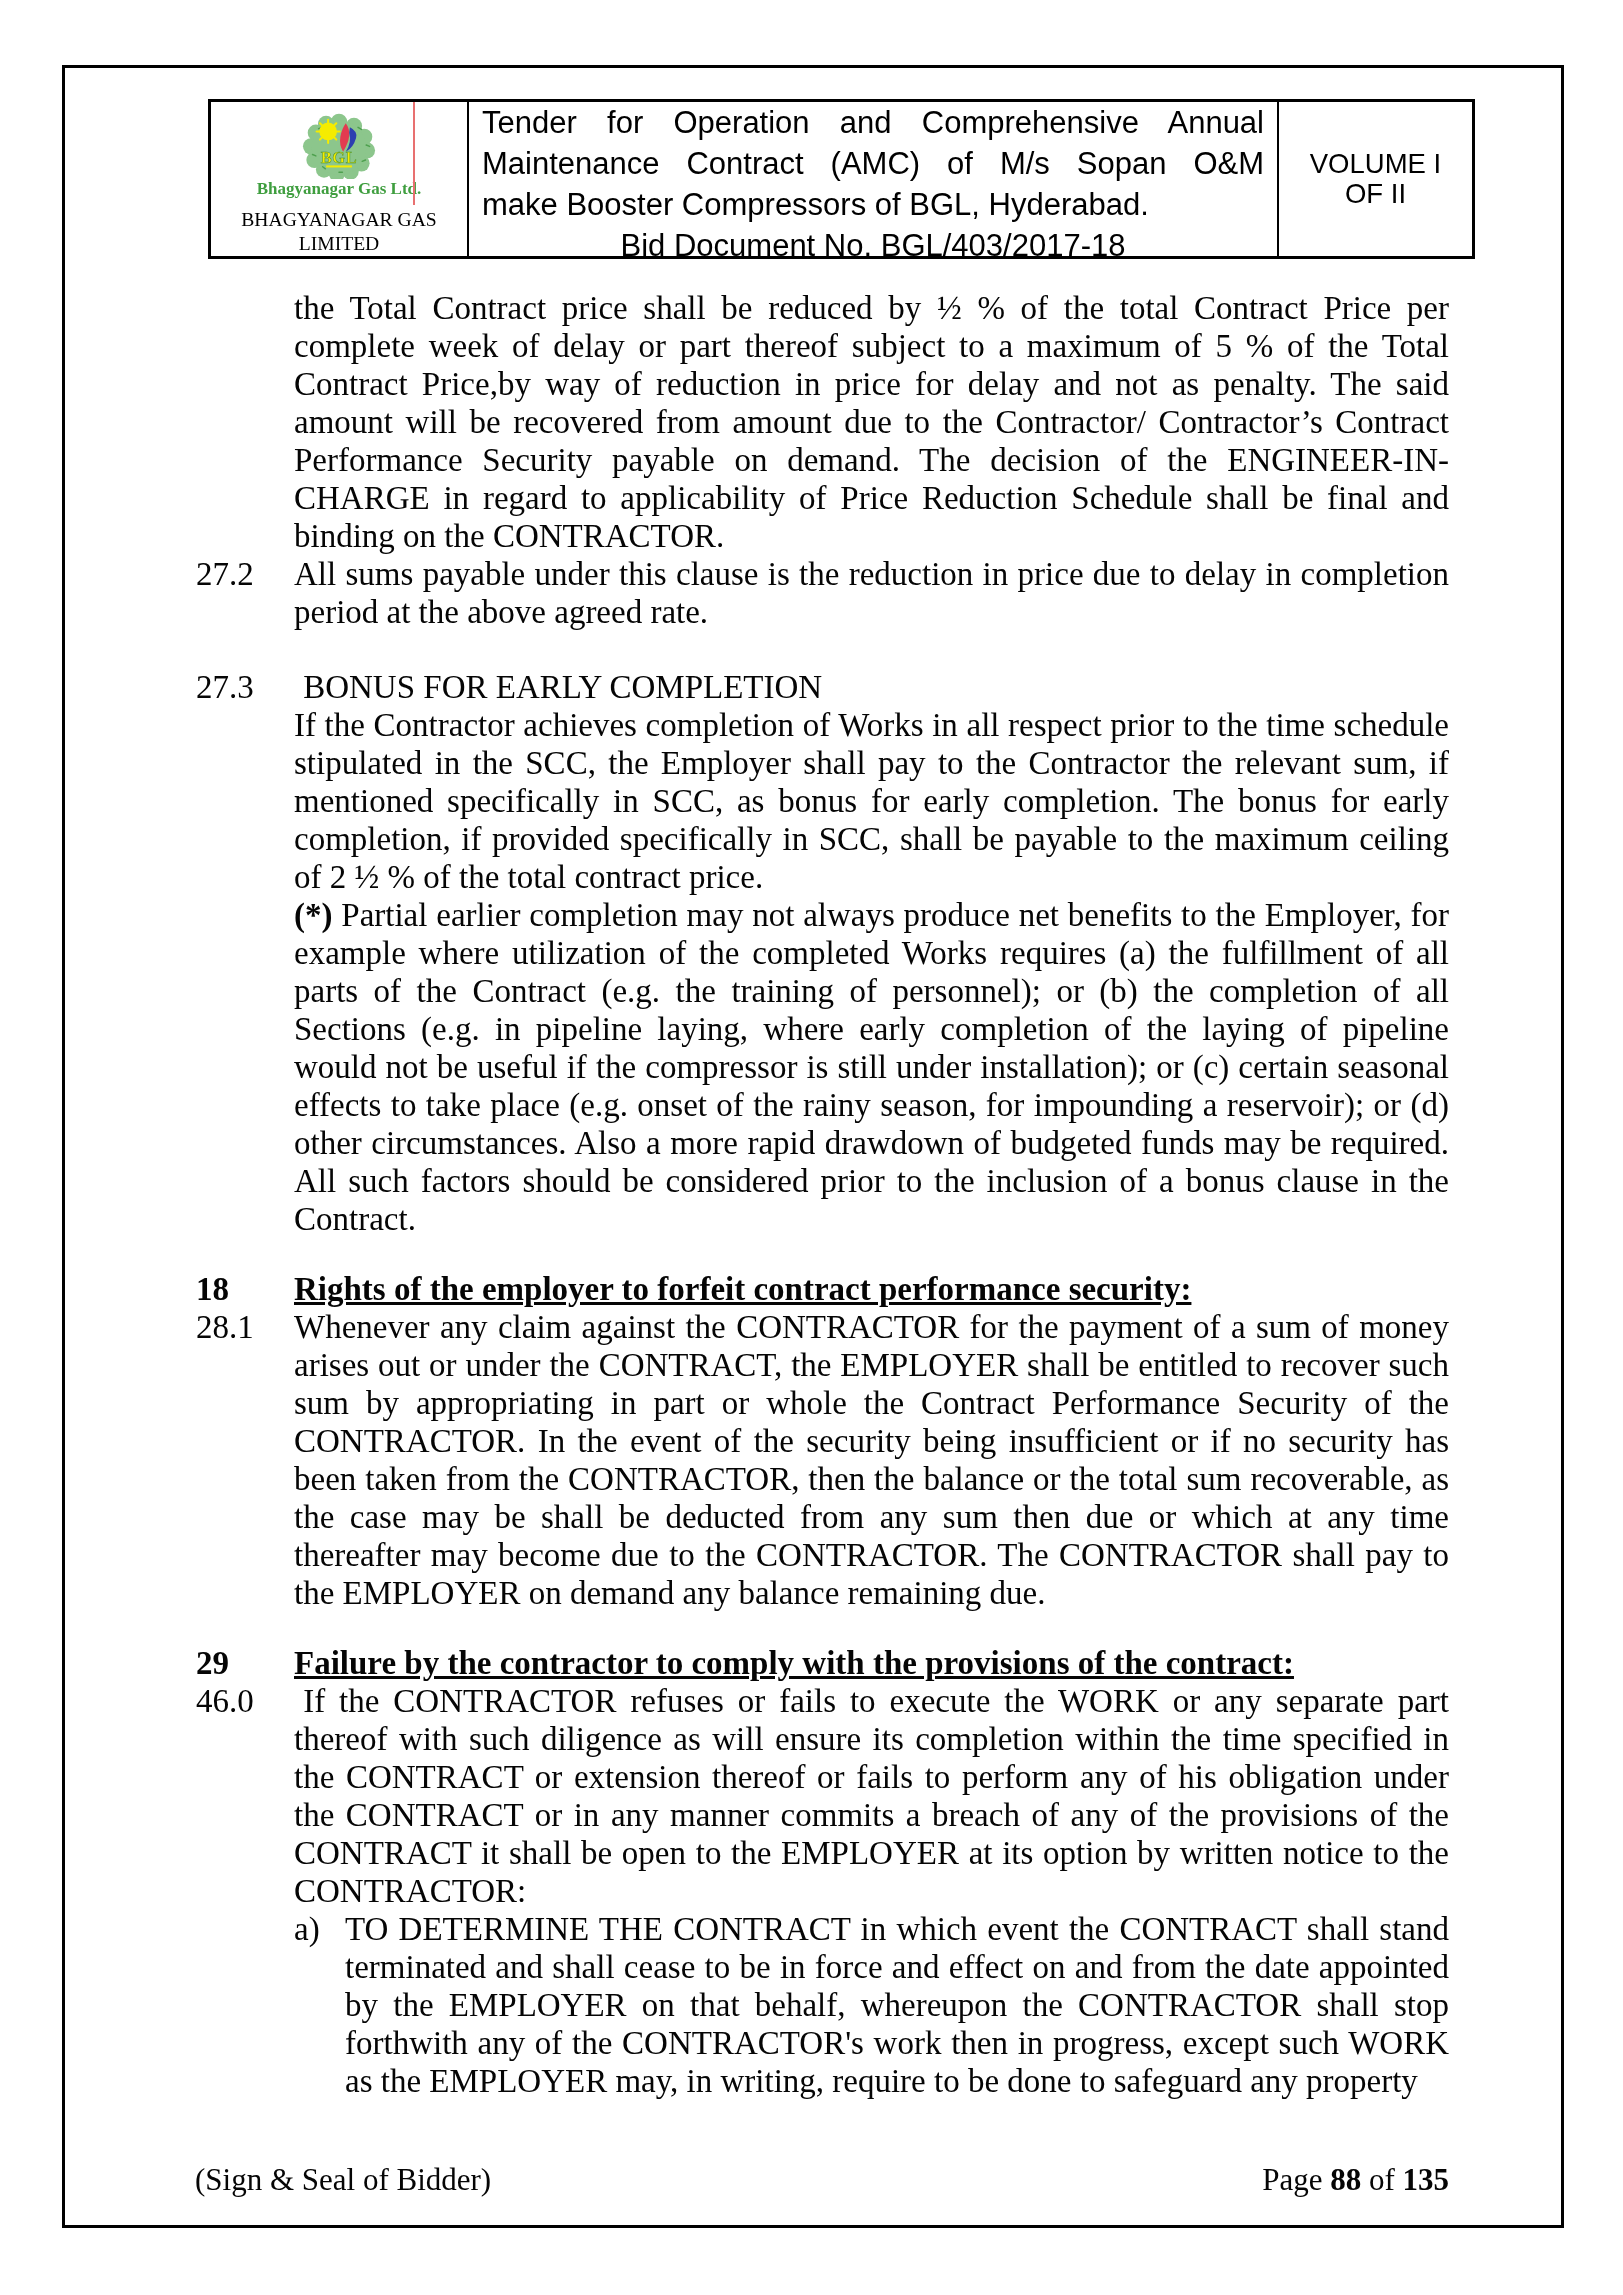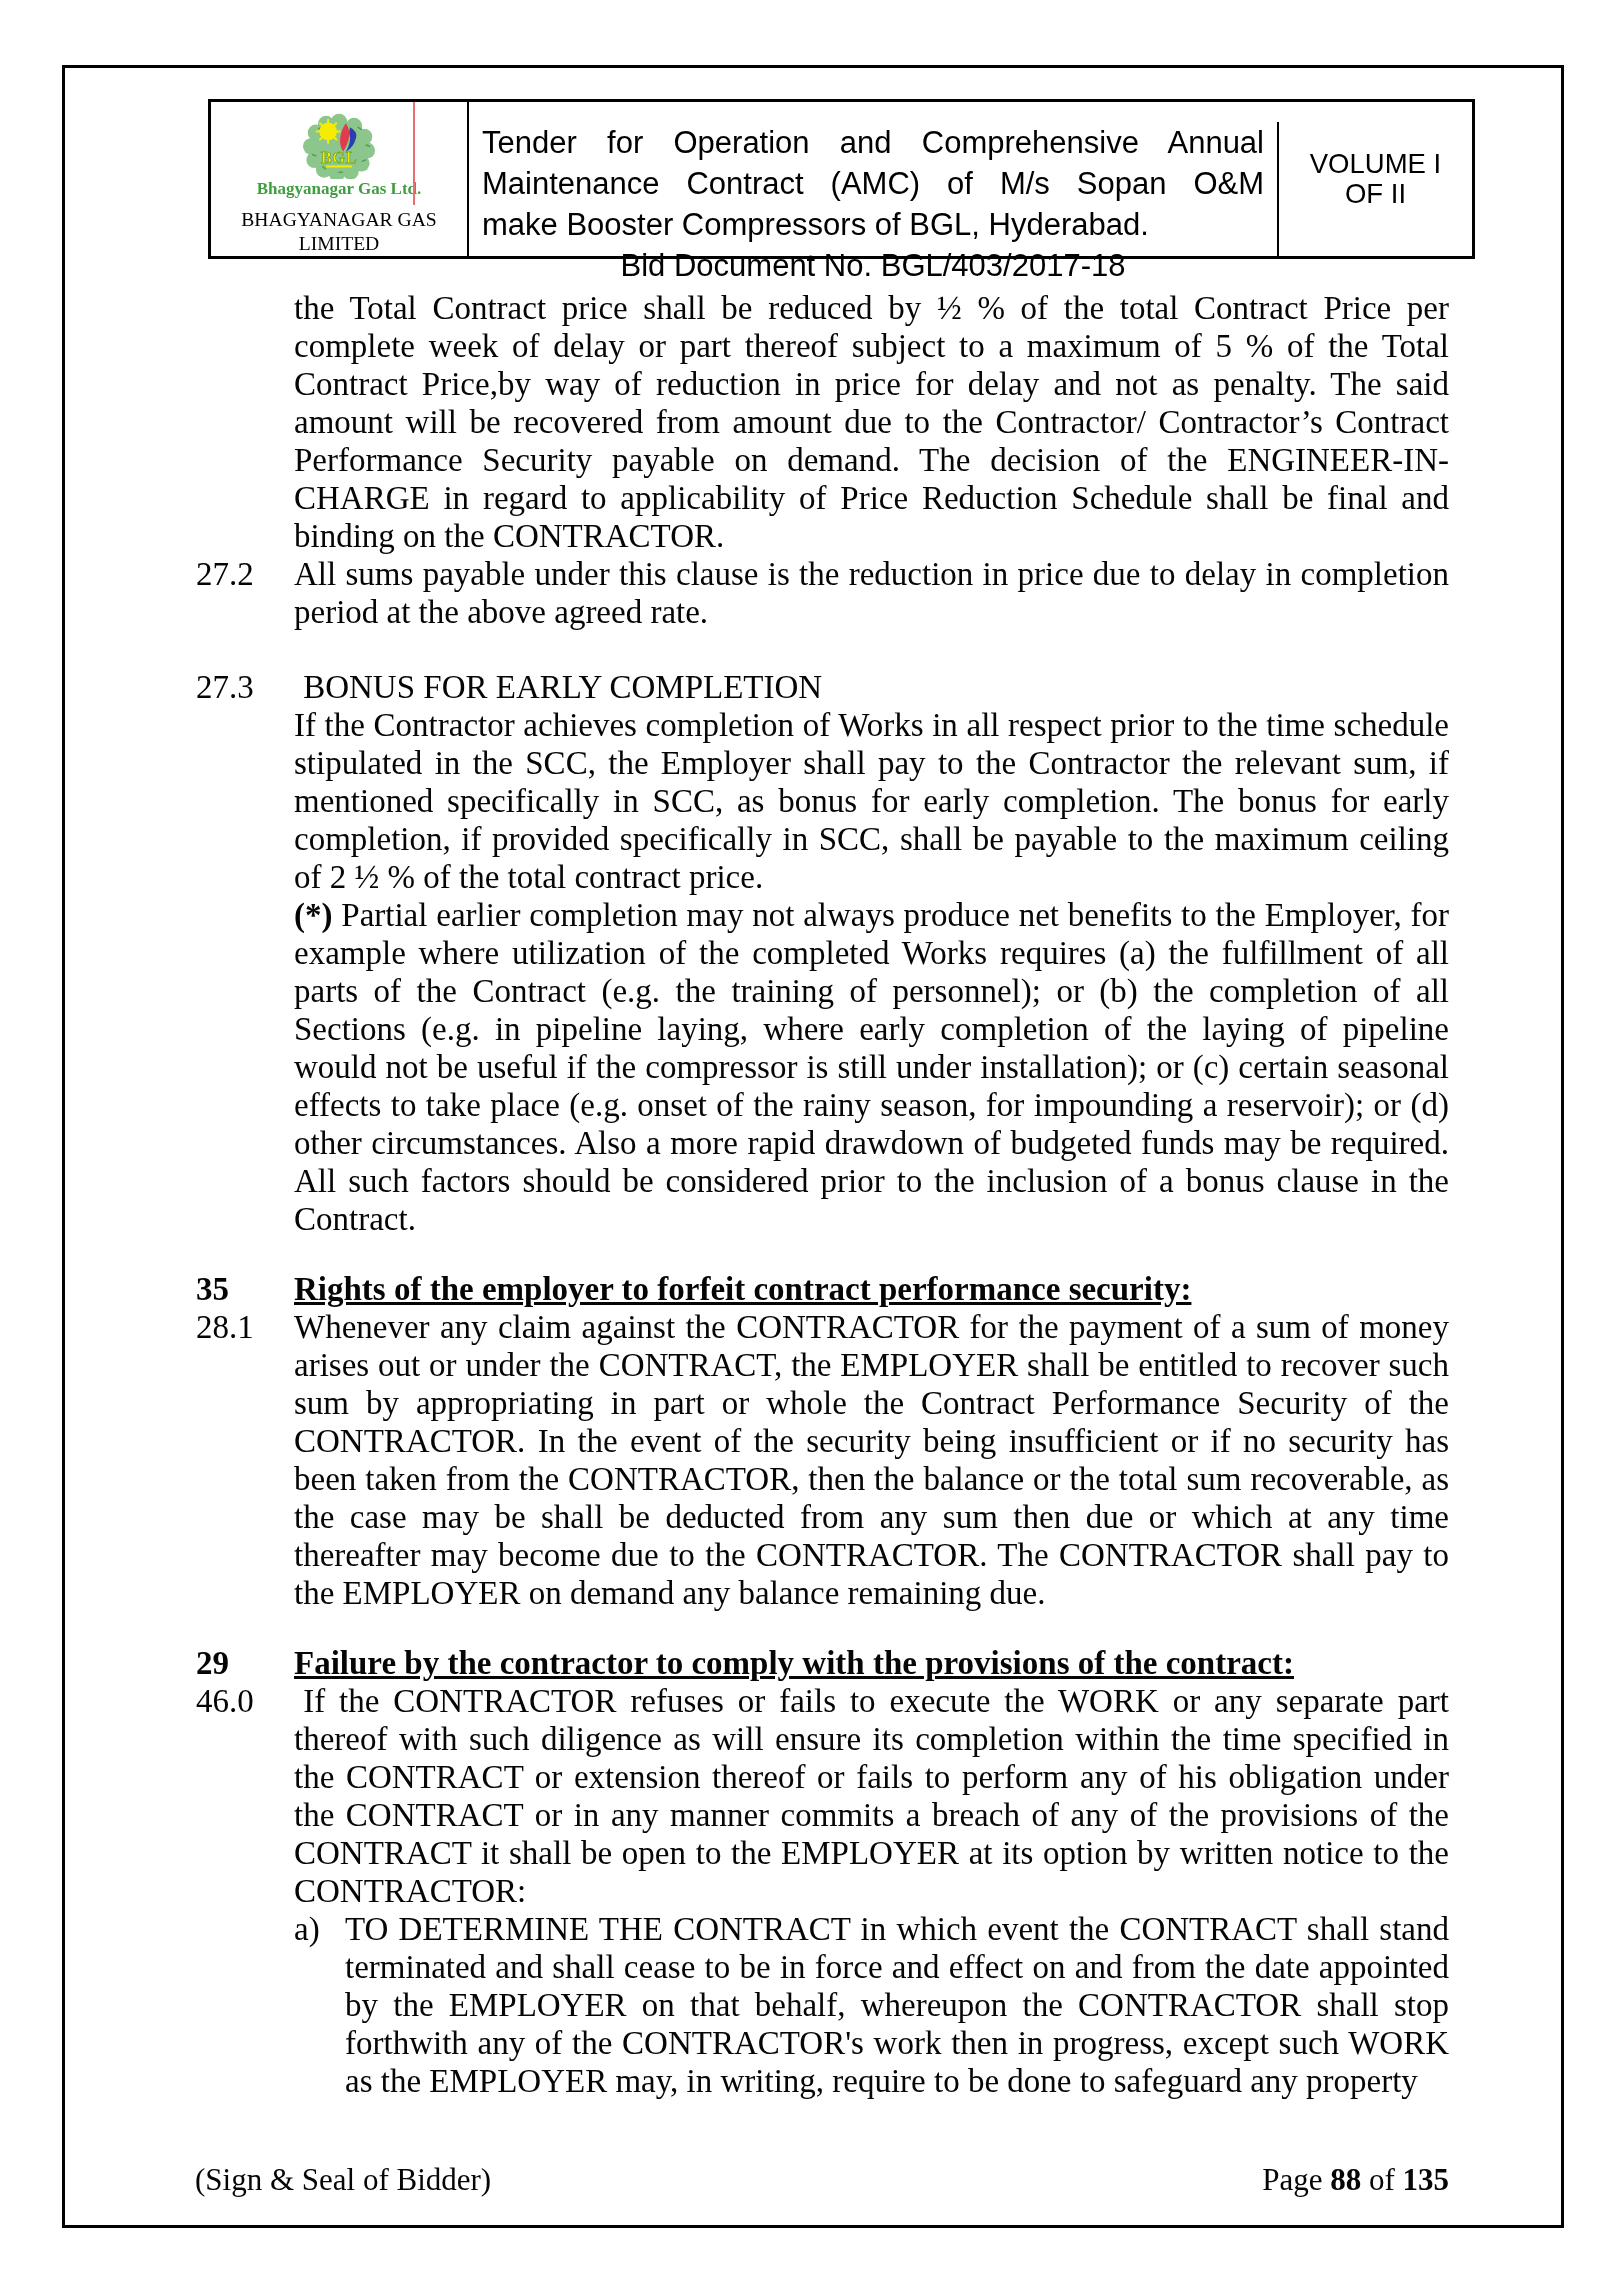--- a/index.html
+++ b/index.html
@@ -60,21 +60,20 @@
     white-space: nowrap;
   }
   .cell-title {
     flex: 1;
     border-right: 2.6px solid #000;
     box-sizing: border-box;
     padding: 0 13px;
     font-family: "Liberation Sans", sans-serif;
     font-size: 31px; line-height: 41px;
     color: #000;
-    margin-top: 20px;
   }
   .title-line-justify { text-align: justify; text-align-last: justify; }
   .title-line-left   { text-align: left; }
   .title-line-center { text-align: center; }
   .cell-volume {
     width: 193px; flex: none;
     box-sizing: border-box;
     display: flex; flex-direction: column;
     align-items: center; justify-content: center;
     font-family: "Liberation Sans", sans-serif;
@@ -211,21 +210,21 @@
       <div class="content">
         <div class="heading-line indent-first">BONUS FOR EARLY COMPLETION</div>
         <div>If the Contractor achieves completion of Works in all respect prior to the time schedule stipulated in the SCC, the Employer shall pay to the Contractor the relevant sum, if mentioned specifically in SCC, as bonus for early completion. The bonus for early completion, if provided specifically in SCC, shall be payable to the maximum ceiling of 2 ½ % of the total contract price.</div>
         <div><span class="bold">(*)</span><span> Partial earlier completion may not always produce net benefits to the Employer, for example where utilization of the completed Works requires (a) the fulfillment of all parts of the Contract (e.g. the training of personnel); or (b) the completion of all Sections (e.g. in pipeline laying, where early completion of the laying of pipeline would not be useful if the compressor is still under installation); or (c) certain seasonal effects to take place (e.g. onset of the rainy season, for impounding a reservoir); or (d) other circumstances. Also a more rapid drawdown of budgeted funds may be required. All such factors should be considered prior to the inclusion of a bonus clause in the Contract.</span></div>
       </div>
     </div>
 
     <div class="spacer-49"></div>
 
     <div class="row bold">
-      <div class="num">35</div>
+      <div class="num">18</div>
       <div class="content heading-line">Rights of the employer to forfeit contract performance security:</div>
     </div>
 
     <div class="row">
       <div class="num">28.1</div>
       <div class="content">Whenever any claim against the CONTRACTOR for the payment of a sum of money arises out or under the CONTRACT, the EMPLOYER shall be entitled to recover such sum by appropriating in part or whole the Contract Performance Security of the CONTRACTOR. In the event of the security being insufficient or if no security has been taken from the CONTRACTOR, then the balance or the total sum recoverable, as the case may be shall be deducted from any sum then due or which at any time thereafter may become due to the CONTRACTOR. The CONTRACTOR shall pay to the EMPLOYER on demand any balance remaining due.</div>
     </div>
 
     <div class="spacer-49"></div>
 

